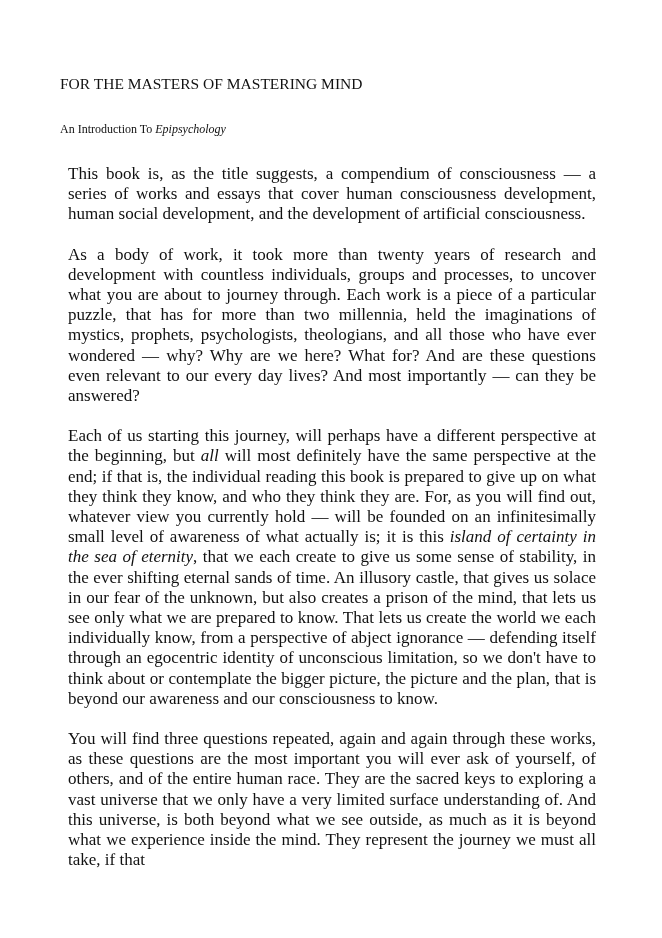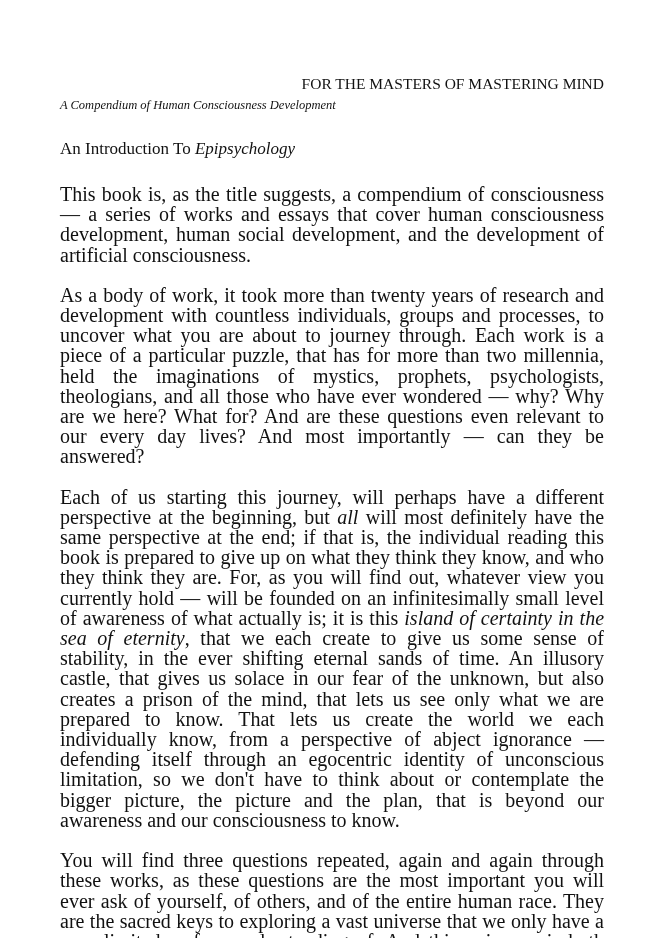--- a/index.html
+++ b/index.html
@@ -20,52 +20,50 @@
       left: 60px;
       top: 74px;
       width: 544px;
     }
     .doc-title {
       font-size: 15.5px;
       line-height: 20px;
       margin: 0;
       font-weight: normal;
       letter-spacing: 0;
-      text-align: right;
     }
     .doc-subtitle {
       font-size: 12.5px;
       font-style: italic;
       line-height: 18px;
       margin: 2px 0 0 0;
       font-weight: normal;
     }
     .section-heading {
-      font-size: 17px;
+      font-size: 12px;
       line-height: 20px;
       margin: 25px 0 4px 0;
       font-weight: normal;
     }
     .section-heading em { font-style: italic; }
     .body-para {
-      font-size: 20px;
+      font-size: 17px;
       line-height: 20.2px;
-      margin: 0;
+      margin: 8px;
       text-align: justify;
     }
     .body-para.p1 { margin-top: 25px; }
     .body-para + .body-para { margin-top: 20px; }
     .body-para em { }
   </style>
 </head>
 <body>
 
 <div class="page">
   <h1 class="doc-title">FOR THE MASTERS OF MASTERING MIND</h1>
-  <p class="doc-subtitle">A Compendium of Human Consciousness Development</p>
 
   <h2 class="section-heading"><span>An Introduction To </span><em>Epipsychology</em></h2>
 
   <p class="body-para p1"><span>This book is, as the title suggests, a compendium of consciousness — a series of works and essays that cover human consciousness development, human social development, and the development of artificial consciousness.</span></p>
   <p class="body-para"><span>As a body of work, it took more than twenty years of research and development with countless individuals, groups and processes, to uncover what you are about to journey through. Each work is a piece of a particular puzzle, that has for more than two millennia, held the imaginations of mystics, prophets, psychologists, theologians, and all those who have ever wondered — why? Why are we here? What for? And are these questions even relevant to our every day lives? And most importantly — can they be answered?</span></p>
   <p class="body-para"><span>Each of us starting this journey, will perhaps have a different perspective at the beginning, but </span><em>all</em><span> will most definitely have the same perspective at the end; if that is, the individual reading this book is prepared to give up on what they think they know, and who they think they are. For, as you will find out, whatever view you currently hold — will be founded on an infinitesimally small level of awareness of what actually is; it is this </span><em>island of certainty in the sea of eternity</em><span>, that we each create to give us some sense of stability, in the ever shifting eternal sands of time. An illusory castle, that gives us solace in our fear of the unknown, but also creates a prison of the mind, that lets us see only what we are prepared to know. That lets us create the world we each individually know, from a perspective of abject ignorance — defending itself through an egocentric identity of unconscious limitation, so we don't have to think about or contemplate the bigger picture, the picture and the plan, that is beyond our awareness and our consciousness to know.</span></p>
   <p class="body-para"><span>You will find three questions repeated, again and again through these works, as these questions are the most important you will ever ask of yourself, of others, and of the entire human race. They are the sacred keys to exploring a vast universe that we only have a very limited surface understanding of. And this universe, is both beyond what we see outside, as much as it is beyond what we experience inside the mind. They represent the journey we must all take, if that</span></p>
 </div>
 
 </body></html>

